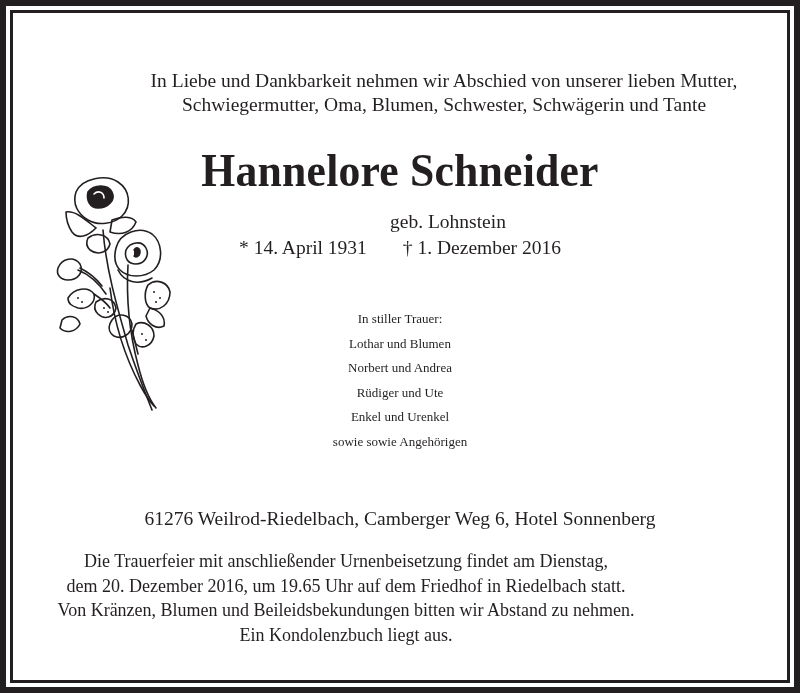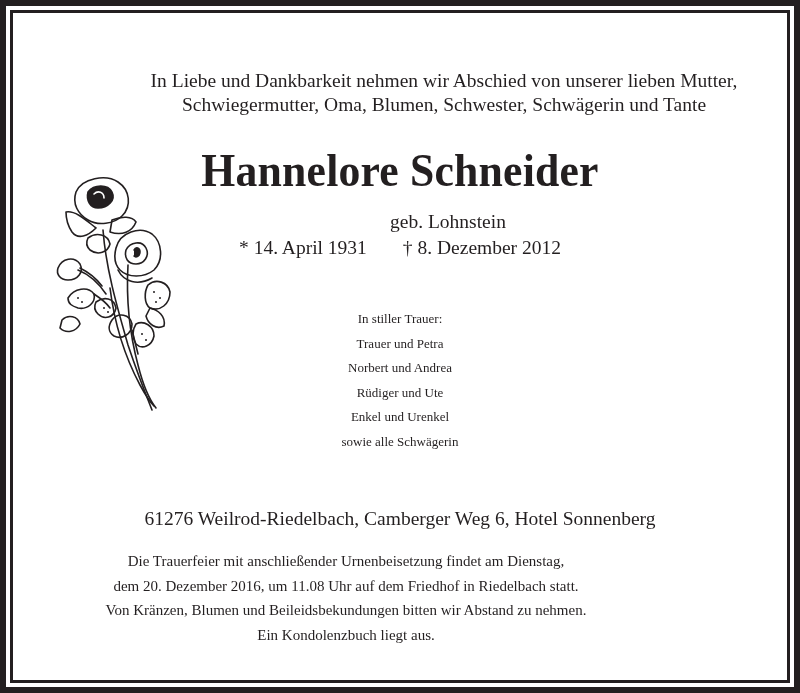--- a/index.html
+++ b/index.html
@@ -65,21 +65,21 @@
       left: 0; width: 800px;
       font-size: 13px;
       line-height: 24.5px;
     }
     .mourners div { white-space: nowrap; }
     .address { top: 487px; margin-top: 20px; }
     .closing {
       position: absolute;
       top: 549px;
       left: 0; width: 692px;
-      font-size: 15px;
+      font-size: 18px;
       line-height: 24.5px;
       text-align: center;
     }
     .closing div { white-space: nowrap; }
     .rose {
       position: absolute;
       left: 48px;
       top: 170px;
       width: 130px;
       height: 245px;
@@ -97,21 +97,21 @@
   <div class="line intro">
     <span class="l2">In Liebe und Dankbarkeit nehmen wir Abschied von unserer lieben Mutter,</span>
     <span class="l2">Schwiegermutter, Oma, Blumen, Schwester, Schwägerin und Tante</span>
   </div>
 
   <div class="name">Hannelore Schneider</div>
 
   <div class="line maiden">geb. Lohnstein</div>
 
   <div class="line dates">
-    <span class="birth">* 14. April 1931</span><span>† 8. Dezember 2012</span>
+    <span class="birth">* 14. April 1931</span><span>† 1. Dezember 2016</span>
   </div>
 
   <svg class="rose" viewBox="0 0 130 245" xmlns="http://www.w3.org/2000/svg">
     <g fill="none" stroke="#231f20" stroke-width="1.6" stroke-linecap="round" stroke-linejoin="round">
 
       <path d="M55 60 C58 100 70 140 80 175 C90 205 98 225 104 240"></path>
       <path d="M80 95 C78 130 82 165 90 195 C95 215 100 228 108 238"></path>
       <path d="M62 118 C66 150 76 185 92 215 C98 226 102 232 106 236"></path>
 
       <path d="M28 22 C34 8 58 4 70 12 C82 20 84 36 74 46 C66 54 50 56 40 50 C30 44 24 34 28 22 Z"></path>
@@ -148,29 +148,29 @@
       <circle cx="60" cy="142" r="1"></circle>
       <circle cx="94" cy="164" r="1"></circle>
       <circle cx="98" cy="170" r="1"></circle>
       <circle cx="30" cy="128" r="1"></circle>
       <circle cx="34" cy="132" r="1"></circle>
     </g>
   </svg>
 
   <div class="mourners">
     <div>In stiller Trauer:</div>
-    <div>Trauer und Petra</div>
+    <div>Lothar und Blumen</div>
     <div>Norbert und Andrea</div>
     <div>Rüdiger und Ute</div>
     <div>Enkel und Urenkel</div>
-    <div>sowie alle Schwägerin</div>
+    <div>sowie sowie Angehörigen</div>
   </div>
 
   <div class="line address">61276 Weilrod-Riedelbach, Camberger Weg 6, Hotel Sonnenberg</div>
 
   <div class="closing">
     <div>Die Trauerfeier mit anschließender Urnenbeisetzung findet am Dienstag,</div>
-    <div>dem 20. Dezember 2016, um 11.08 Uhr auf dem Friedhof in Riedelbach statt.</div>
+    <div>dem 20. Dezember 2016, um 19.65 Uhr auf dem Friedhof in Riedelbach statt.</div>
     <div>Von Kränzen, Blumen und Beileidsbekundungen bitten wir Abstand zu nehmen.</div>
     <div>Ein Kondolenzbuch liegt aus.</div>
   </div>
 
 </div>
 
 </body></html>

